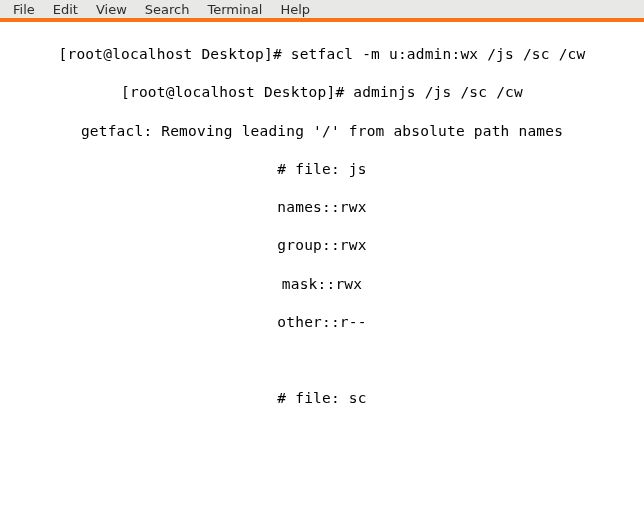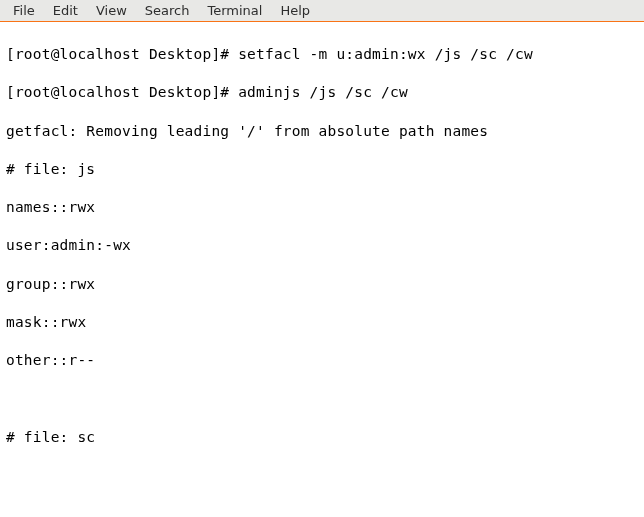--- a/index.html
+++ b/index.html
@@ -16,57 +16,57 @@
       color: #000000;
       overflow: hidden;
     }
     .menubar {
       background: #e8e8e6;
       display: flex;
       padding: 2px 4px;
       font-family: "DejaVu Sans", "Liberation Sans", sans-serif;
       font-size: 13px;
       color: #2e2e2e;
-      border-bottom: 1px solid #f97316;
+      border-bottom: 4px solid #f97316;
       height: 22px;
       align-items: center;
     }
     .menubar .menu-item {
       padding: 1px 9px;
       cursor: default;
     }
     .terminal {
       padding: 4px 6px;
       line-height: 1.32;
       white-space: pre;
       letter-spacing: 0.2px;
     }
     .line {
       display: block;
+      text-align: center;
     }
   </style>
 </head>
 <body>
 
 <div class="menubar">
   <div class="menu-item">File</div>
   <div class="menu-item">Edit</div>
   <div class="menu-item">View</div>
   <div class="menu-item">Search</div>
   <div class="menu-item">Terminal</div>
   <div class="menu-item">Help</div>
 </div>
 
 <div class="terminal">
 <span class="line">[root@localhost Desktop]# setfacl -m u:admin:wx /js /sc /cw</span>
 <span class="line">[root@localhost Desktop]# adminjs /js /sc /cw</span>
 <span class="line">getfacl: Removing leading '/' from absolute path names</span>
 <span class="line"># file: js</span>
 <span class="line">names::rwx</span>
-<span class="line">user:admin:-wx</span>
 <span class="line">group::rwx</span>
 <span class="line">mask::rwx</span>
 <span class="line">other::r--</span>
 <span class="line"> </span>
 <span class="line"># file: sc</span>
 
 
 
 
 

